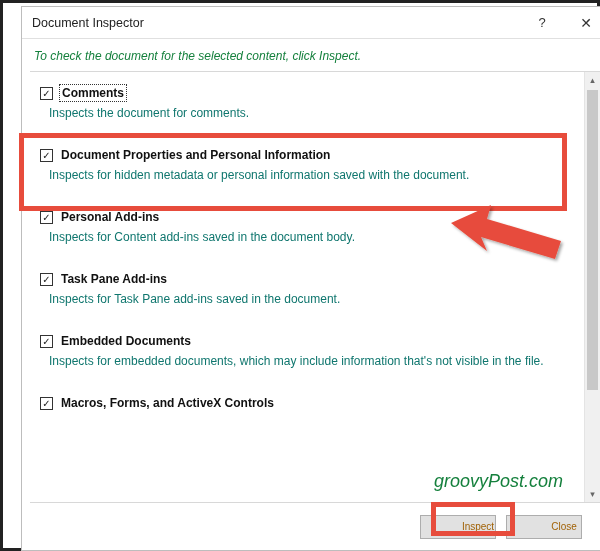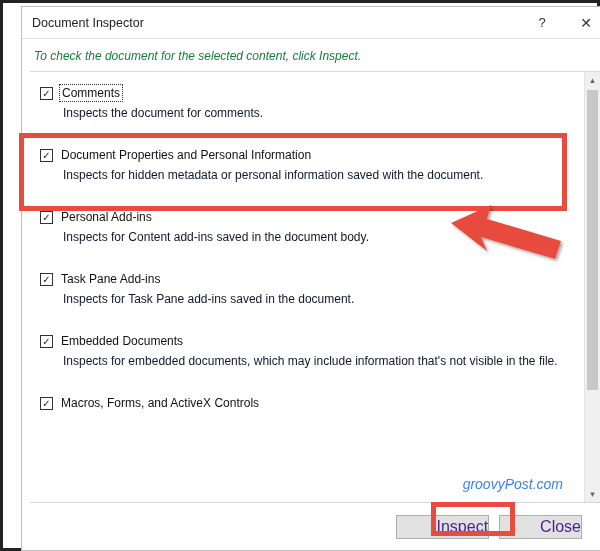--- a/index.html
+++ b/index.html
@@ -113,33 +113,33 @@
     border: 1px solid #333;
     display: inline-flex;
     align-items: center;
     justify-content: center;
     font-size: 10px;
     color: #222;
     background: #fff;
     flex-shrink: 0;
   }
   .item .label {
-    font-weight: 400;
+    font-weight: 700;
     color: #111;
     font-size: 12px;
   }
   .item .label.focused {
     outline: 1px dotted #333;
     outline-offset: 1px;
     padding: 0 1px;
   }
   .item .desc {
-    margin-left: 23px;
+    margin-left: 9px;
     margin-top: 6px;
-    color: #0f172a;
+    color: #0f766e;
     font-size: 12px;
   }
   .footer {
     height: 48px;
     border-top: 1px solid #d8d8d8;
     display: flex;
     align-items: center;
     justify-content: flex-end;
     gap: 10px;
     padding-right: 18px;
@@ -147,22 +147,22 @@
     margin: 0 8px;
   }
   .footer .btn {
     min-width: 76px;
     height: 24px;
     border: 1px solid #adadad;
     background: #e1e1e1;
     display: flex;
     align-items: center;
     justify-content: center;
-    font-size: 16px;
-    color: #4c1d95;
+    font-size: 10px;
+    color: #a16207;
     padding-left: 40px;
   }
   .footer .btn.primary {
     background: #e1e1e1;
   }
   .highlight-box {
     position: absolute;
     border: 5px solid #e74c3c;
     pointer-events: none;
     z-index: 50;
@@ -173,22 +173,22 @@
     position: absolute;
     top: 198px;
     left: 440px;
     z-index: 60;
     pointer-events: none;
   }
   .watermark {
     position: absolute;
     bottom: 56px;
     right: 34px;
-    color: #3b82f6;
-    font-size: 14px;
+    color: #15803d;
+    font-size: 18px;
     font-style: italic;
     z-index: 5;
     pointer-events: none;
   }
 </style>
 </head>
 <body>
 
 <div class="outer-border">
   <div class="dialog">

